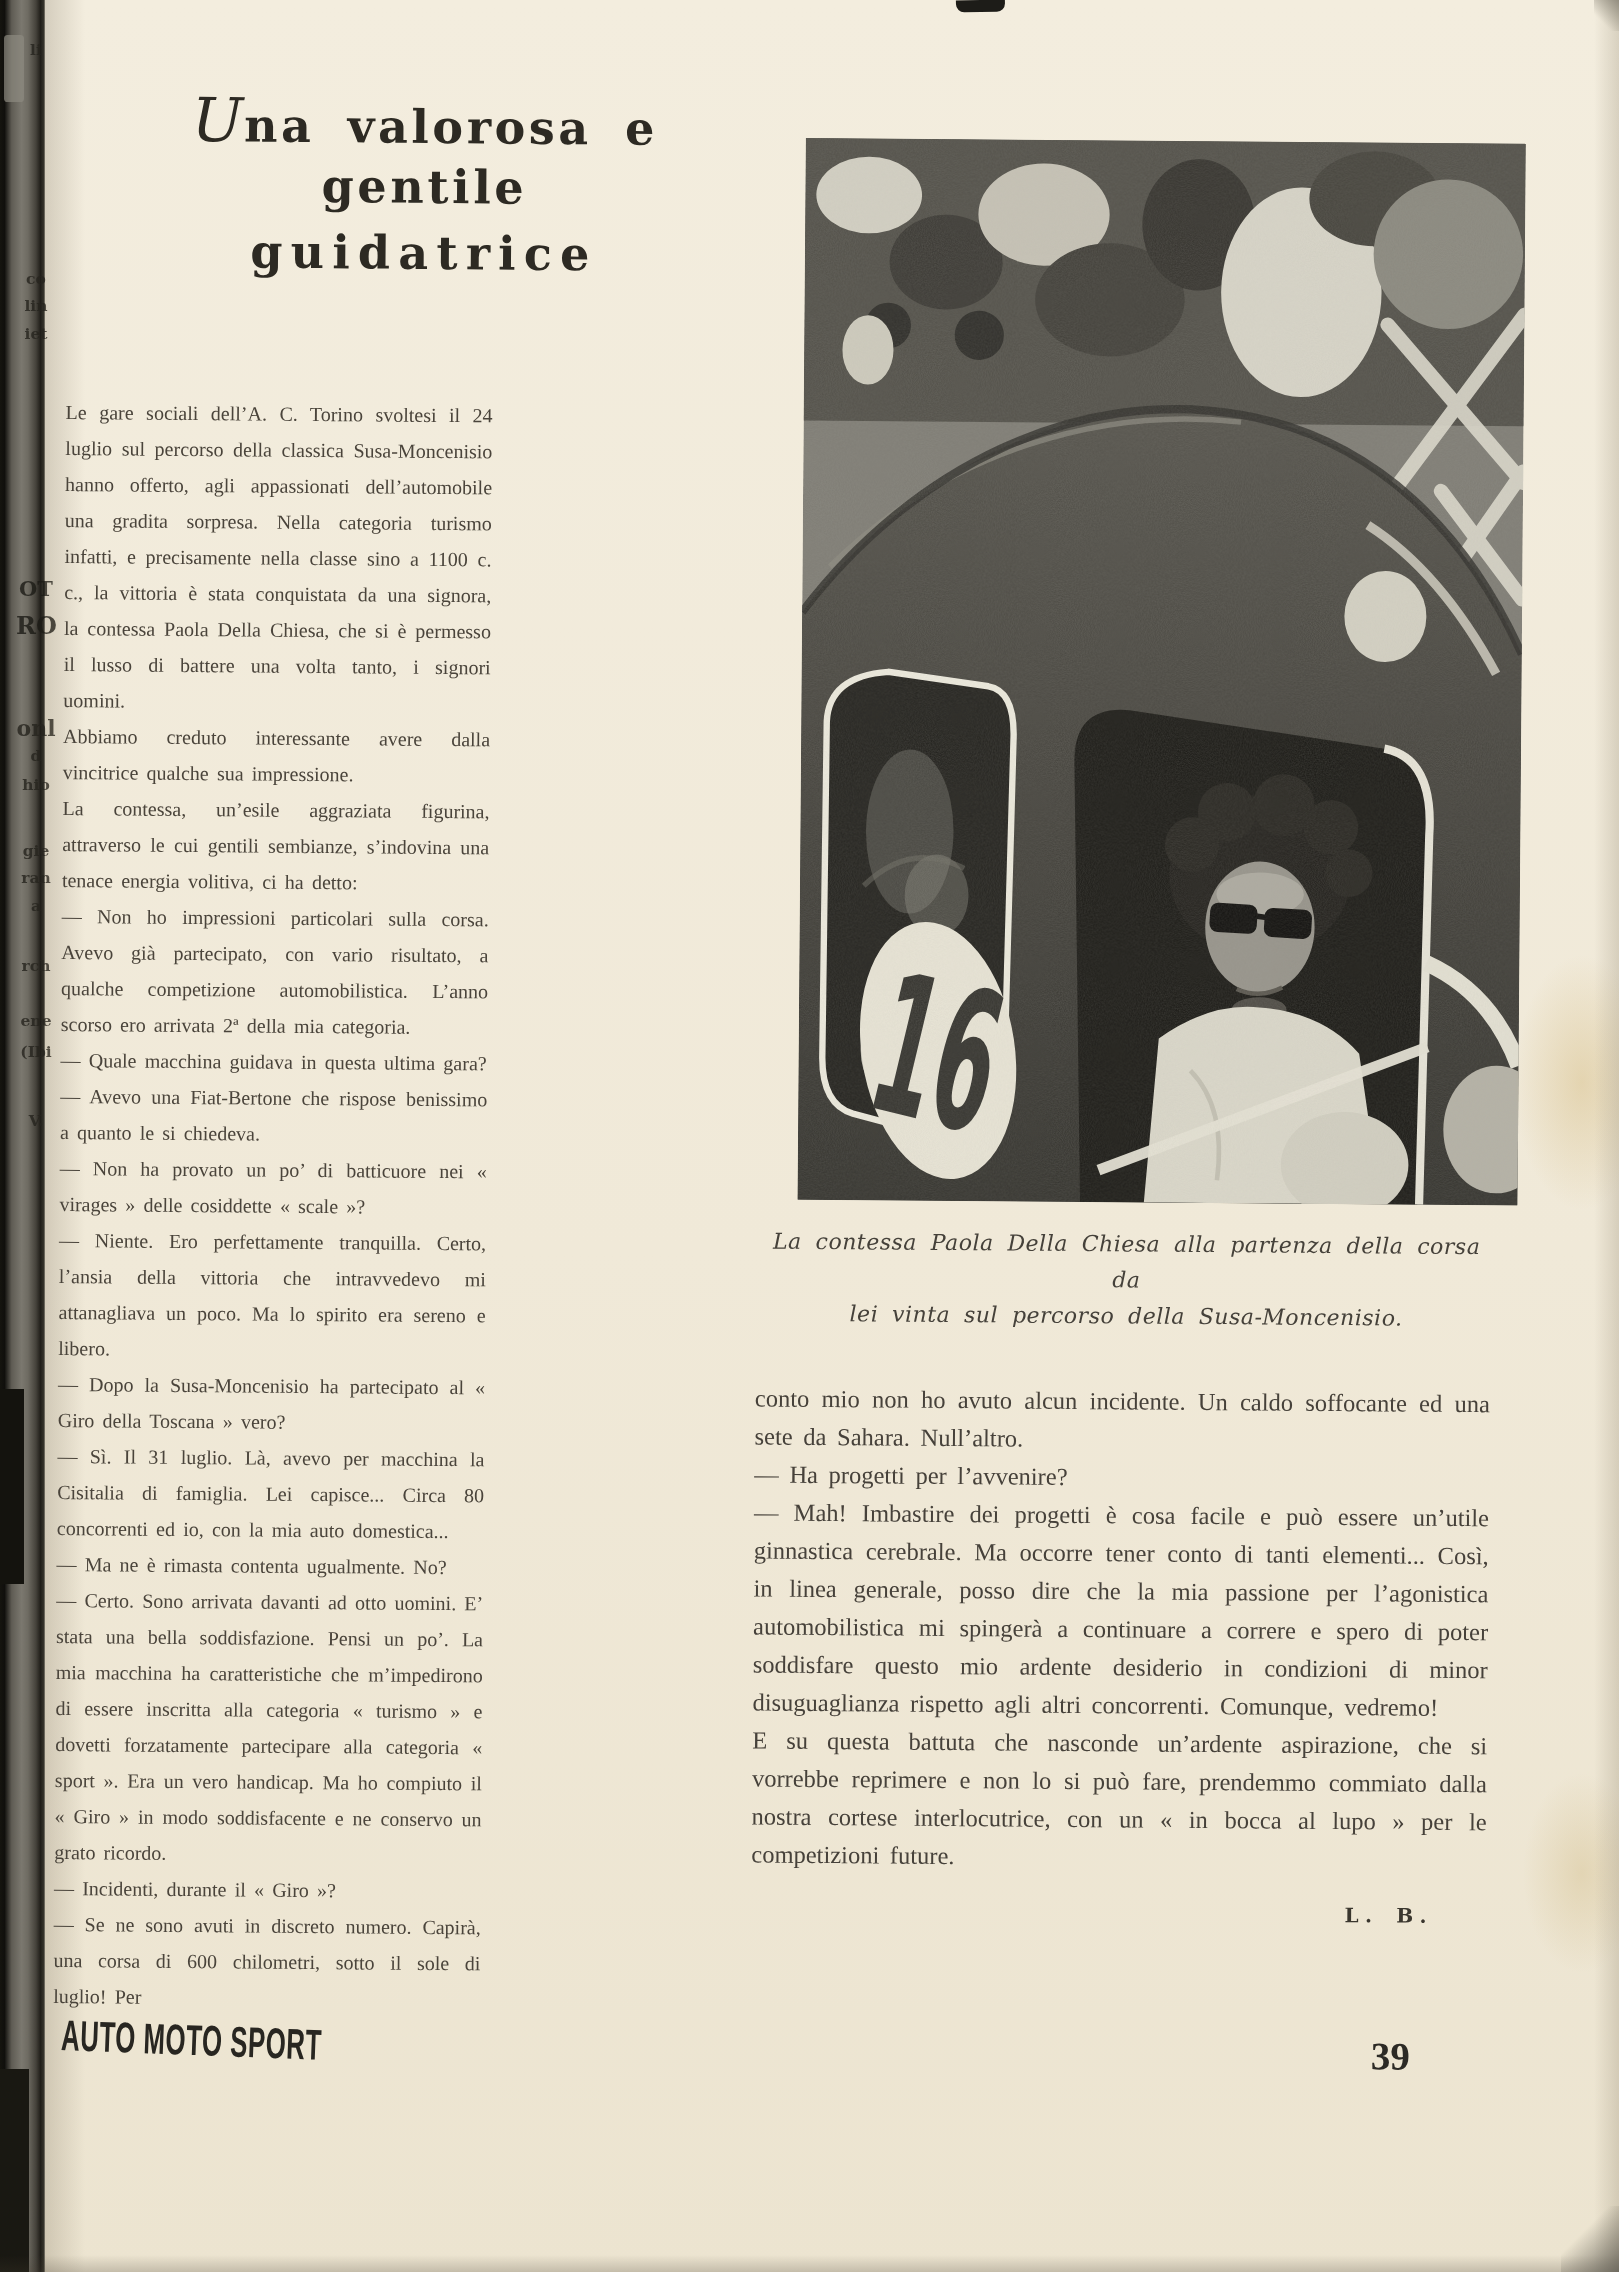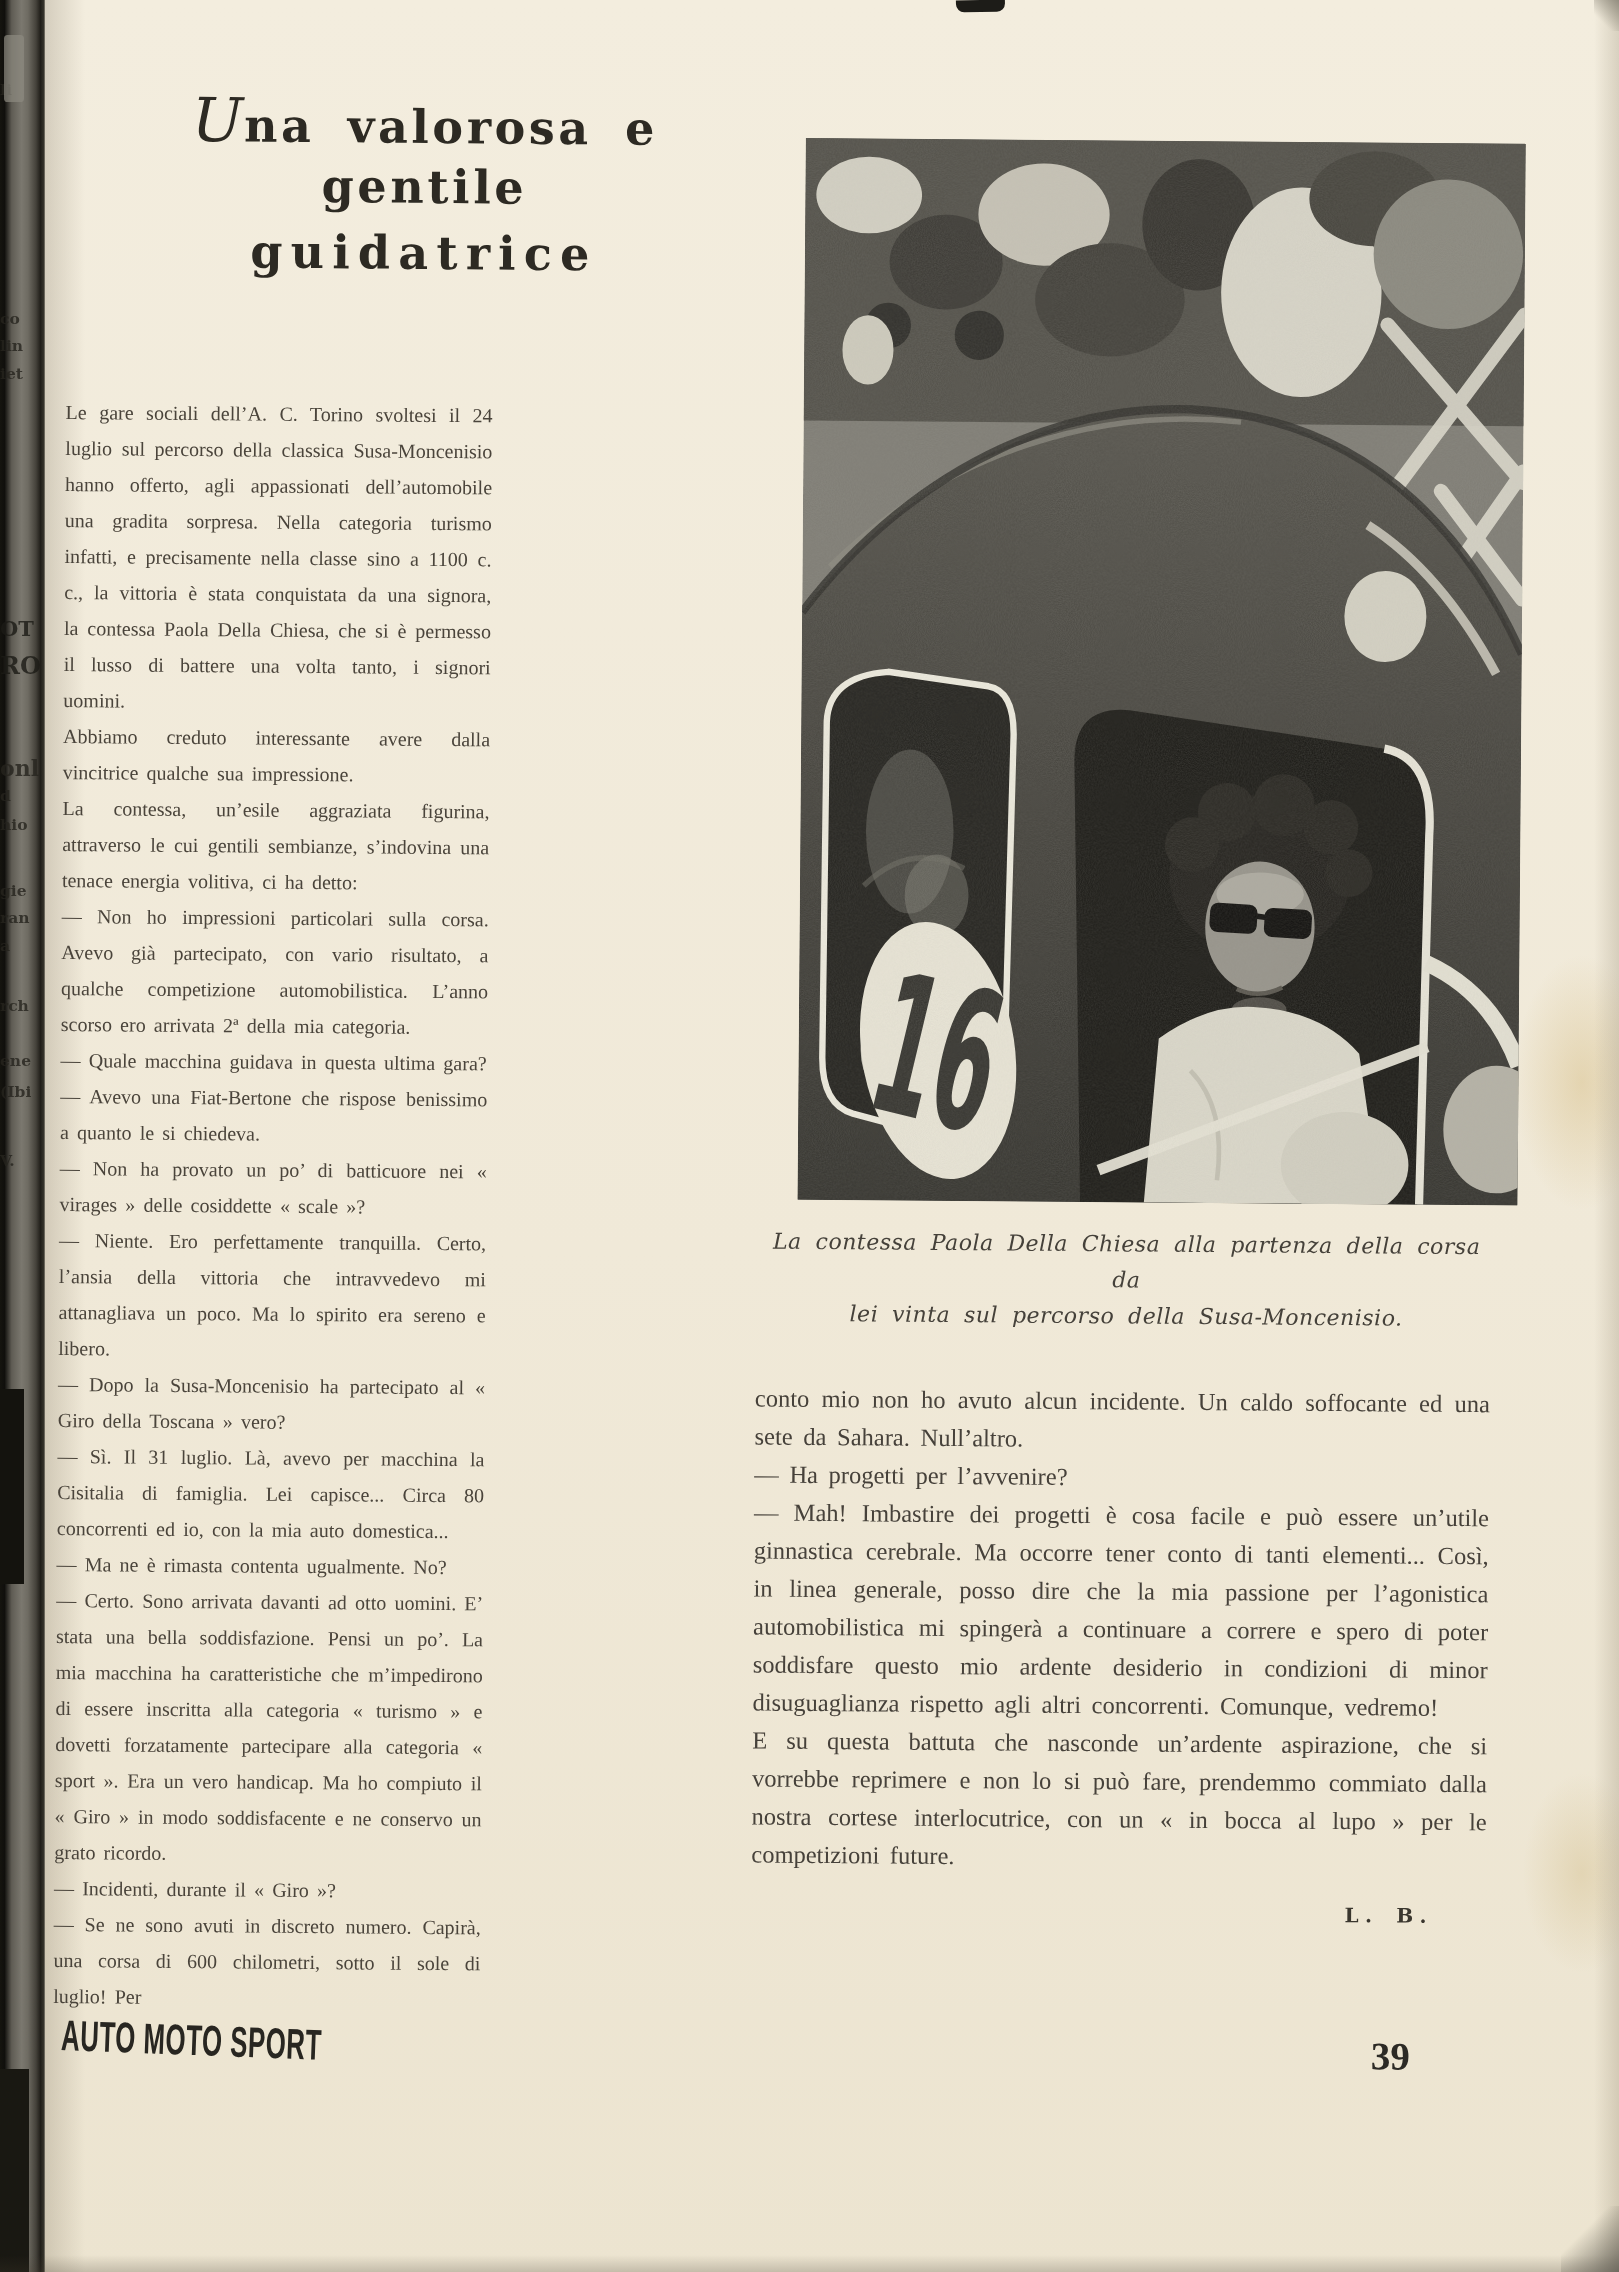--- a/index.html
+++ b/index.html
@@ -10,22 +10,22 @@
   }
   
   .spine{
     position:absolute;left:0;top:0;width:45px;height:2273px;
     background:linear-gradient(90deg,#15140f 0%,#100f0c 10%,#5f5c54 26%,#7b786f 48%,#6e6b62 62%,#45423b 80%,#201e19 90%,#35332b 97%,#8a8578 100%);
   }
   .spine-notch{position:absolute;left:3.6px;top:35px;width:20px;height:67px;background:#8d8a80;opacity:.7;border-radius:3.6px;}
   .spine-block{position:absolute;left:0;top:1389px;width:23.6px;height:195px;background:#14130e;}
   .spine-block2{position:absolute;left:0;top:2069px;width:29px;height:204px;background:#191812;}
   .spine-frag{
-    position:absolute;left:0;width:40px;text-align:left;
-    font:bold 15.5px "DejaVu Serif",serif;color:#26241e;opacity:.8;margin-top:40px;
+    position:absolute;left:16px;width:40px;text-align:center;
+    font:bold 15.5px "DejaVu Serif",serif;color:#26241e;opacity:.8;
   }
   .spine-frag:nth-of-type(1){top:40px}
   .spine-frag:nth-of-type(2){top:269px}
   .spine-frag:nth-of-type(3){top:296px}
   .spine-frag:nth-of-type(4){top:324px}
   .spine-frag:nth-of-type(5){top:576px;font-size:21px;color:#1c1b16;}
   .spine-frag:nth-of-type(6){top:611px;font-size:24px;color:#1c1b16;}
   .spine-frag:nth-of-type(7){top:715px;font-size:22px;}
   .spine-frag:nth-of-type(8){top:746px}
   .spine-frag:nth-of-type(9){top:775px}

